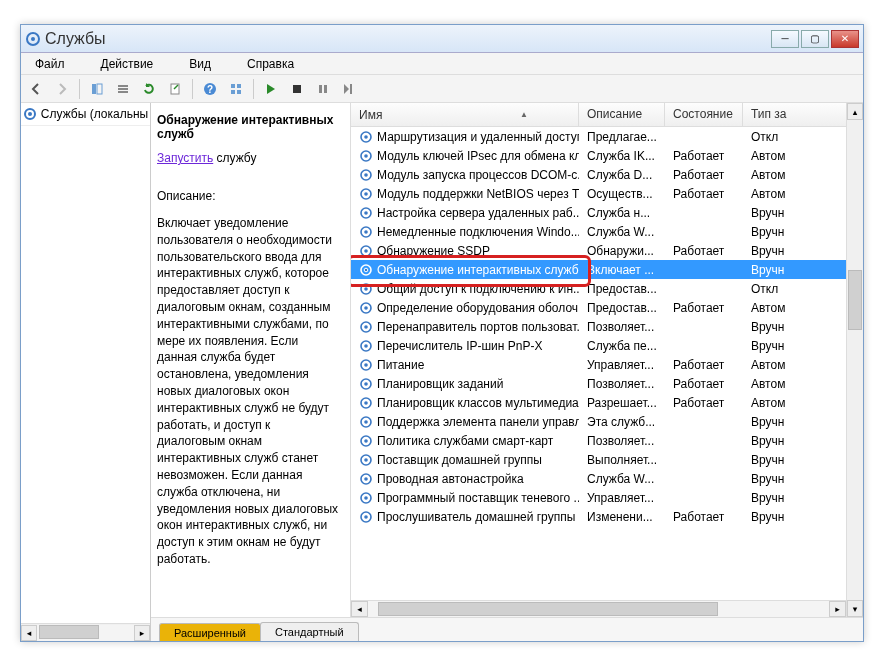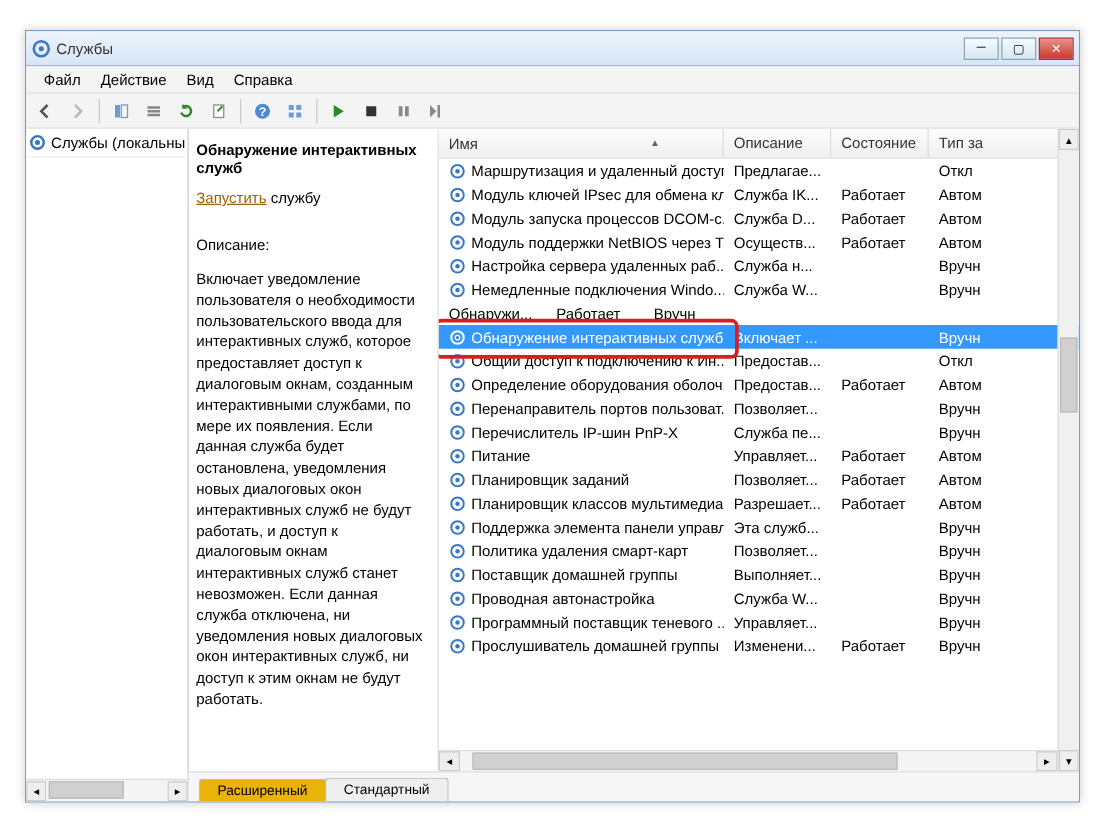--- a/index.html
+++ b/index.html
@@ -1,41 +1,41 @@
 <!DOCTYPE html>
 <html><head>
 <meta charset="utf-8">
 <style>
 * { box-sizing: border-box; margin: 0; padding: 0; }
 body { font-family: "Segoe UI", Tahoma, sans-serif; font-size: 12px; background: #fff; width: 884px; height: 664px; overflow: hidden; }
 .window { width: 844px; height: 618px; margin: 24px 20px; border: 1px solid #7a9ec9; background: #f0f0f0; box-shadow: 0 0 8px rgba(0,0,0,0.2); display: flex; flex-direction: column; }
 .titlebar { height: 28px; background: linear-gradient(#edf3fb,#d7e6f7); display: flex; align-items: center; padding: 0 4px; border-bottom: 1px solid #aac; }
 .titlebar .icon { width: 16px; height: 16px; margin-right: 4px; }
-.titlebar .title { flex: 1; font-size: 12px; color: #333; }
+.titlebar .title { flex: 1; font-size: 16px; color: #333; }
 .winbtn { width: 28px; height: 18px; margin-left: 2px; border: 1px solid #8aa; background: linear-gradient(#f5faff,#d8e6f4); display: flex; align-items: center; justify-content: center; font-size: 10px; }
 .winbtn.close { background: linear-gradient(#e9928a,#c8382a); color: #fff; border-color: #a33; }
-.menubar { height: 22px; background: #f4f4f4; display: flex; align-items: center; padding: 0 6px; gap: 0; border-bottom: 1px solid #ddd; }
+.menubar { height: 22px; background: #f4f4f4; display: flex; align-items: center; padding: 0 6px; gap: 20px; border-bottom: 1px solid #ddd; }
 .menuitem { padding: 2px 8px; }
 .toolbar { height: 28px; background: #f4f4f4; display: flex; align-items: center; padding: 0 4px; gap: 4px; border-bottom: 1px solid #ddd; }
 .tbtn { width: 22px; height: 22px; display: flex; align-items: center; justify-content: center; border: 1px solid transparent; }
 .tsep { width: 1px; height: 20px; background: #ccc; margin: 0 2px; }
 .body { flex: 1; display: flex; background: #fff; overflow: hidden; }
 .leftnav { width: 130px; border-right: 1px solid #ccc; background: #fff; display: flex; flex-direction: column; }
 .leftnav .node { padding: 4px 6px; border-bottom: 1px solid #eee; display: flex; align-items: center; gap: 4px; white-space: nowrap; overflow: hidden; justify-content: center; }
 .leftnav .filler { flex: 1; }
 .hscroll-sim { height: 18px; display: flex; align-items: center; border-top: 1px solid #ddd; background: #f0f0f0; }
 .hscroll-sim .btn { width: 16px; height: 16px; border: 1px solid #ccc; background: #eee; display: flex; align-items: center; justify-content: center; font-size: 9px; }
 .hscroll-sim .track { flex: 1; height: 16px; background: #f4f4f4; position: relative; }
 .hscroll-sim .thumb { position: absolute; top: 0; height: 14px; background: #d0d0d0; border: 1px solid #bbb; }
 .rightpane { flex: 1; display: flex; flex-direction: column; }
 .paneheader { height: 26px; background: linear-gradient(#eaf2fb,#d0e3f6); display: flex; align-items: center; padding: 0 8px; gap: 6px; border-bottom: 1px solid #bcd; font-size: 12px; color: #333; }
 .splitarea { flex: 1; display: flex; overflow: hidden; }
 .details { width: 200px; padding: 10px 10px 10px 6px; border-right: 1px solid #ddd; overflow: hidden; }
 .details h4 { font-size: 12px; font-weight: bold; margin-bottom: 10px; }
-.details .startlink { color: #a16207; text-decoration: underline; cursor: pointer; }
+.details .startlink { color: #6d28d9; text-decoration: underline; cursor: pointer; }
 .details .desc-label { margin-top: 24px; }
 .details .desc { margin-top: 12px; line-height: 1.4; }
 .listwrap { flex: 1; display: flex; flex-direction: column; position: relative; }
 .colheaders { height: 24px; display: flex; border-bottom: 1px solid #ddd; background: linear-gradient(#fdfdfd,#efefef); }
 .ch { padding: 4px 8px; border-right: 1px solid #ddd; font-size: 12px; color: #333; overflow: hidden; white-space: nowrap; }
 .ch.name { width: 228px; display: flex; align-items: center; gap: 44px; }
 .ch.name .sort { margin-left: auto; margin-right: 42px; font-size: 8px; color: #666; }
 .ch.desc { width: 86px; }
 .ch.state { width: 78px; }
 .ch.type { flex: 1; }
@@ -287,20 +287,29 @@
                       <circle cx="7" cy="7" r="1.8" fill="#3a78c4"></circle>
                     </svg>
                   </span>
                   <span>Немедленные подключения Windo...</span>
                 </div>
                 <div class="cell cdesc">Служба W...</div>
                 <div class="cell cstate"></div>
                 <div class="cell ctype">Вручн</div>
               </div>
               <div class="row">
+                <div class="cell cname">
+                  <span class="svc-icon">
+                    <svg width="14" height="14" viewBox="0 0 14 14">
+                      <circle cx="7" cy="7" r="5" fill="none" stroke="#3a78c4" stroke-width="1.6"></circle>
+                      <circle cx="7" cy="7" r="1.8" fill="#3a78c4"></circle>
+                    </svg>
+                  </span>
+                  <span>Обнаружение SSDP</span>
+                </div>
                 <div class="cell cdesc">Обнаружи...</div>
                 <div class="cell cstate">Работает</div>
                 <div class="cell ctype">Вручн</div>
               </div>
               <div class="row selected">
                 <div class="cell cname">
                   <span class="svc-icon">
                     <svg width="14" height="14" viewBox="0 0 14 14">
                       <circle cx="7" cy="7" r="5" fill="none" stroke="#3a78c4" stroke-width="1.6"></circle>
                       <circle cx="7" cy="7" r="1.8" fill="#3a78c4"></circle>
@@ -425,21 +434,21 @@
                 <div class="cell ctype">Вручн</div>
               </div>
               <div class="row">
                 <div class="cell cname">
                   <span class="svc-icon">
                     <svg width="14" height="14" viewBox="0 0 14 14">
                       <circle cx="7" cy="7" r="5" fill="none" stroke="#3a78c4" stroke-width="1.6"></circle>
                       <circle cx="7" cy="7" r="1.8" fill="#3a78c4"></circle>
                     </svg>
                   </span>
-                  <span>Политика удаления смарт-карт</span>
+                  <span>Политика службами смарт-карт</span>
                 </div>
                 <div class="cell cdesc">Позволяет...</div>
                 <div class="cell cstate"></div>
                 <div class="cell ctype">Вручн</div>
               </div>
               <div class="row">
                 <div class="cell cname">
                   <span class="svc-icon">
                     <svg width="14" height="14" viewBox="0 0 14 14">
                       <circle cx="7" cy="7" r="5" fill="none" stroke="#3a78c4" stroke-width="1.6"></circle>

